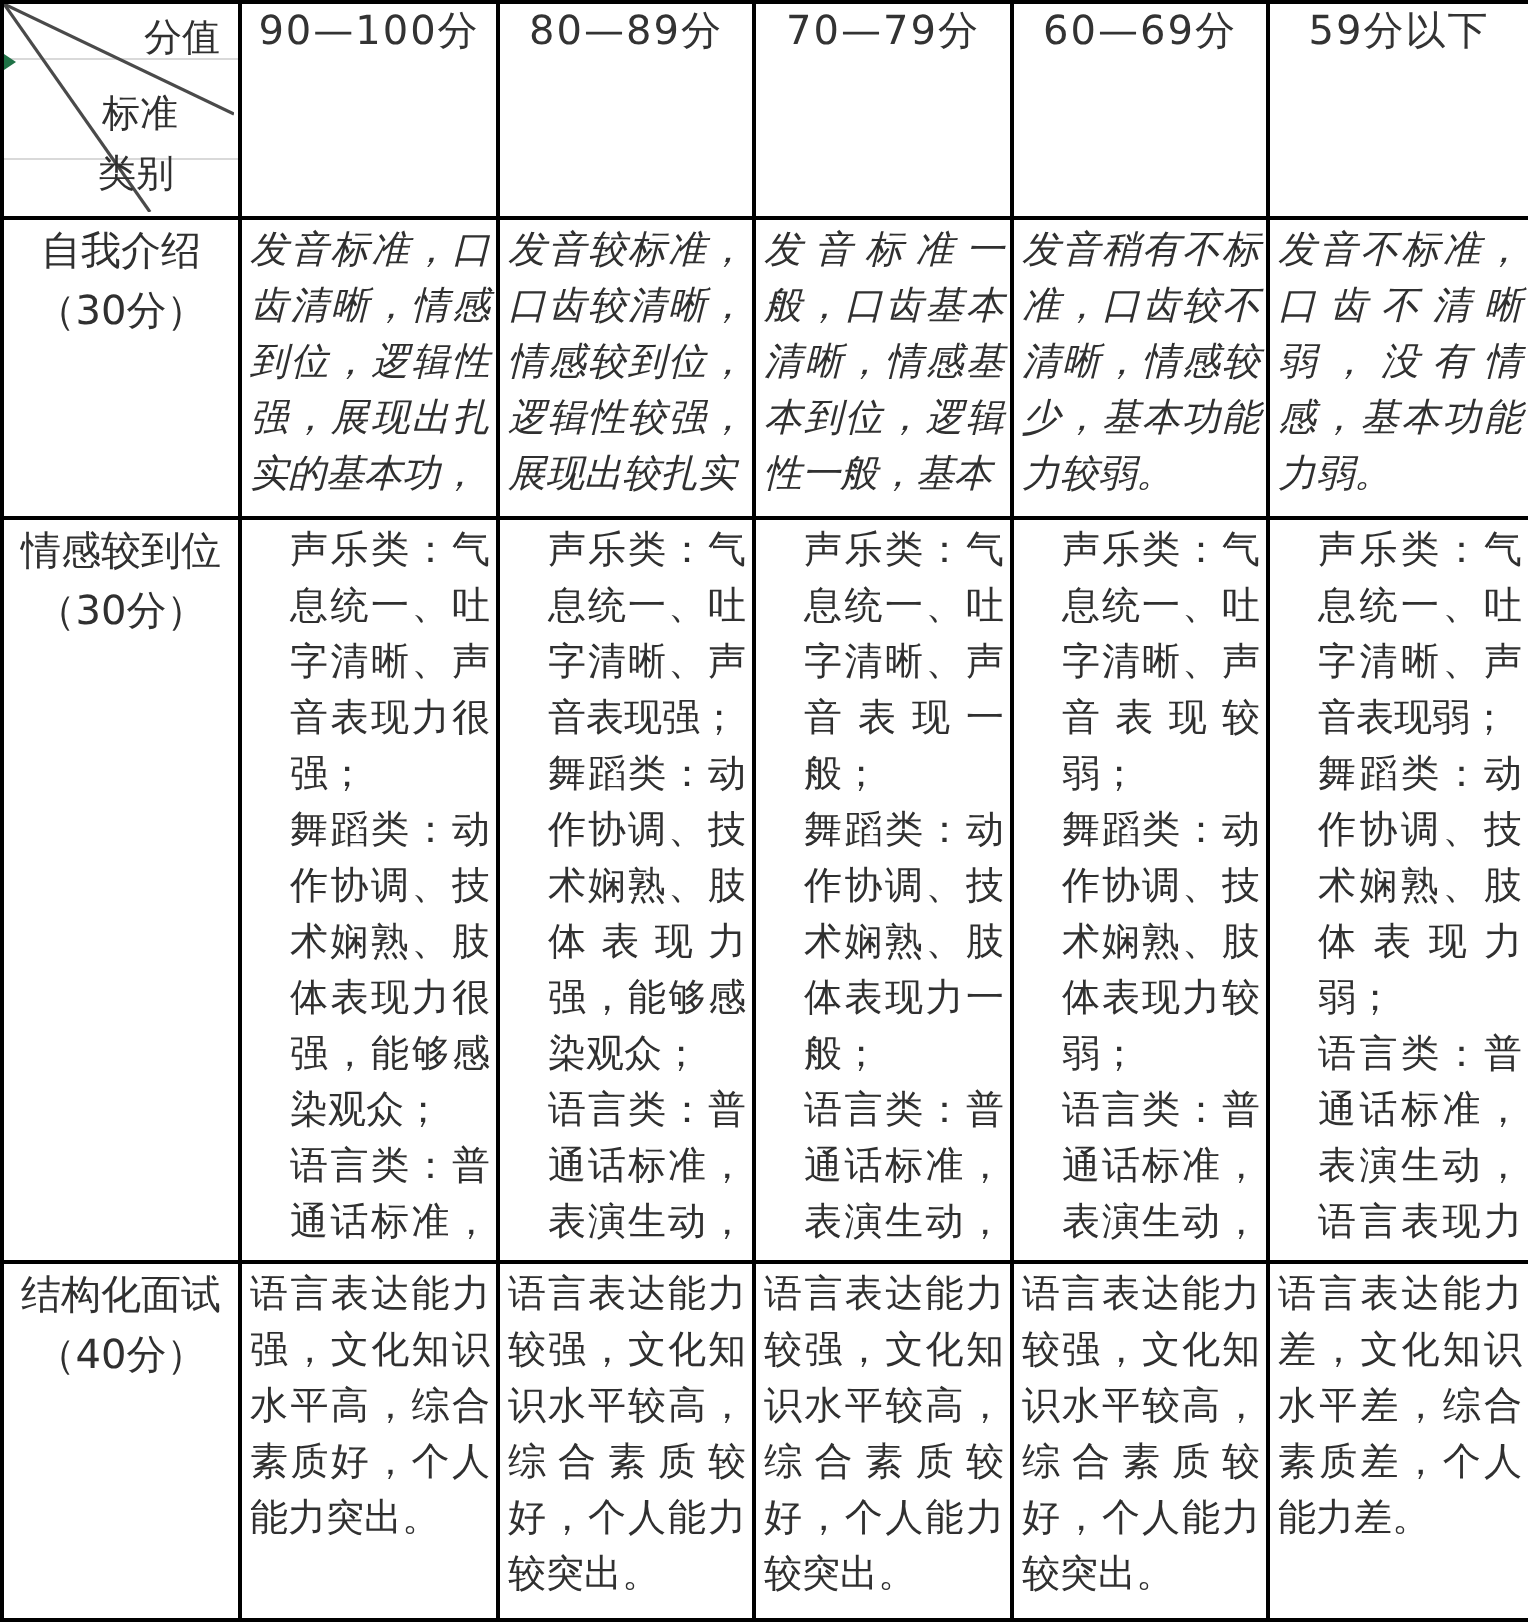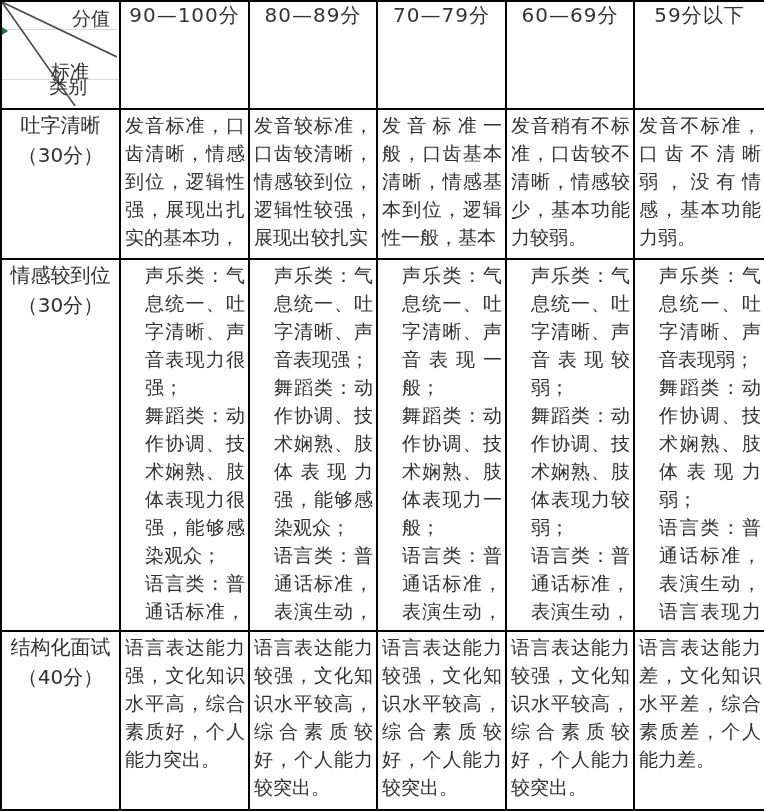--- a/index.html
+++ b/index.html
@@ -40,21 +40,21 @@
     position: absolute; left: 0; width: 100%; height: 1px;
     background: #d9d9d9; z-index: 1;
   }
   .corner .g1 { top: 27px; }
   .corner .g2 { top: 77px; }
   .corner .clabel {
     position: absolute; z-index: 3; font-size: 19px; color: #303030;
     white-space: nowrap;
   }
   .corner .c-top { right: 9px;  top: 4px;  }
-  .corner .c-mid { left: 49px;  top: 57px; }
+  .corner .c-mid { left: 49px;  top: 42px; }
   .corner .c-bot { left: 3px;   top: 72px; margin-left: 44px; }
   .green-tri {
     position: absolute; left: 0; top: 25px; z-index: 4;
     width: 0; height: 0;
     border-top: 4px solid transparent;
     border-bottom: 4px solid transparent;
     border-left: 6px solid #1f7246;
   }
   
   td.rlabel {
@@ -69,21 +69,21 @@
   td.body { vertical-align: top; }
   .cellbox {
     padding: 1px 3px 0 4px;
     font-size: 19px;
     line-height: 28px;
     text-align: justify;
     text-justify: inter-character;
     overflow: hidden;
     color: #303030;
   }
-  .cb-r1 { height: 145px; }
+  .cb-r1 { height: 145px; font-style: italic; }
   .cb-r2 { height: 366px; margin-left: 20px; }
   .cb-r3 { height: 175px; }
   .para { margin: 0; }
 </style>
 </head>
 <body>
 
 <div class="sheet">
   <table class="rubric">
     <colgroup>
@@ -112,21 +112,21 @@
         </div>
       </td>
       <td class="hcell">90—100分</td>
       <td class="hcell">80—89分</td>
       <td class="hcell">70—79分</td>
       <td class="hcell">60—69分</td>
       <td class="hcell">59分以下</td>
     </tr>
 
     <tr style="height:150px">
-      <td class="rlabel">吐字清晰
+      <td class="rlabel">自我介绍
 （30分）</td>
       <td class="body">
             <div class="cellbox cb-r1">
               <p class="para">发音标准，口齿清晰，情感到位，逻辑性强，展现出扎实的基本功，</p>
             </div>
           </td>
       <td class="body">
             <div class="cellbox cb-r1">
               <p class="para">发音较标准，口齿较清晰，情感较到位，逻辑性较强，展现出较扎实</p>
             </div>

